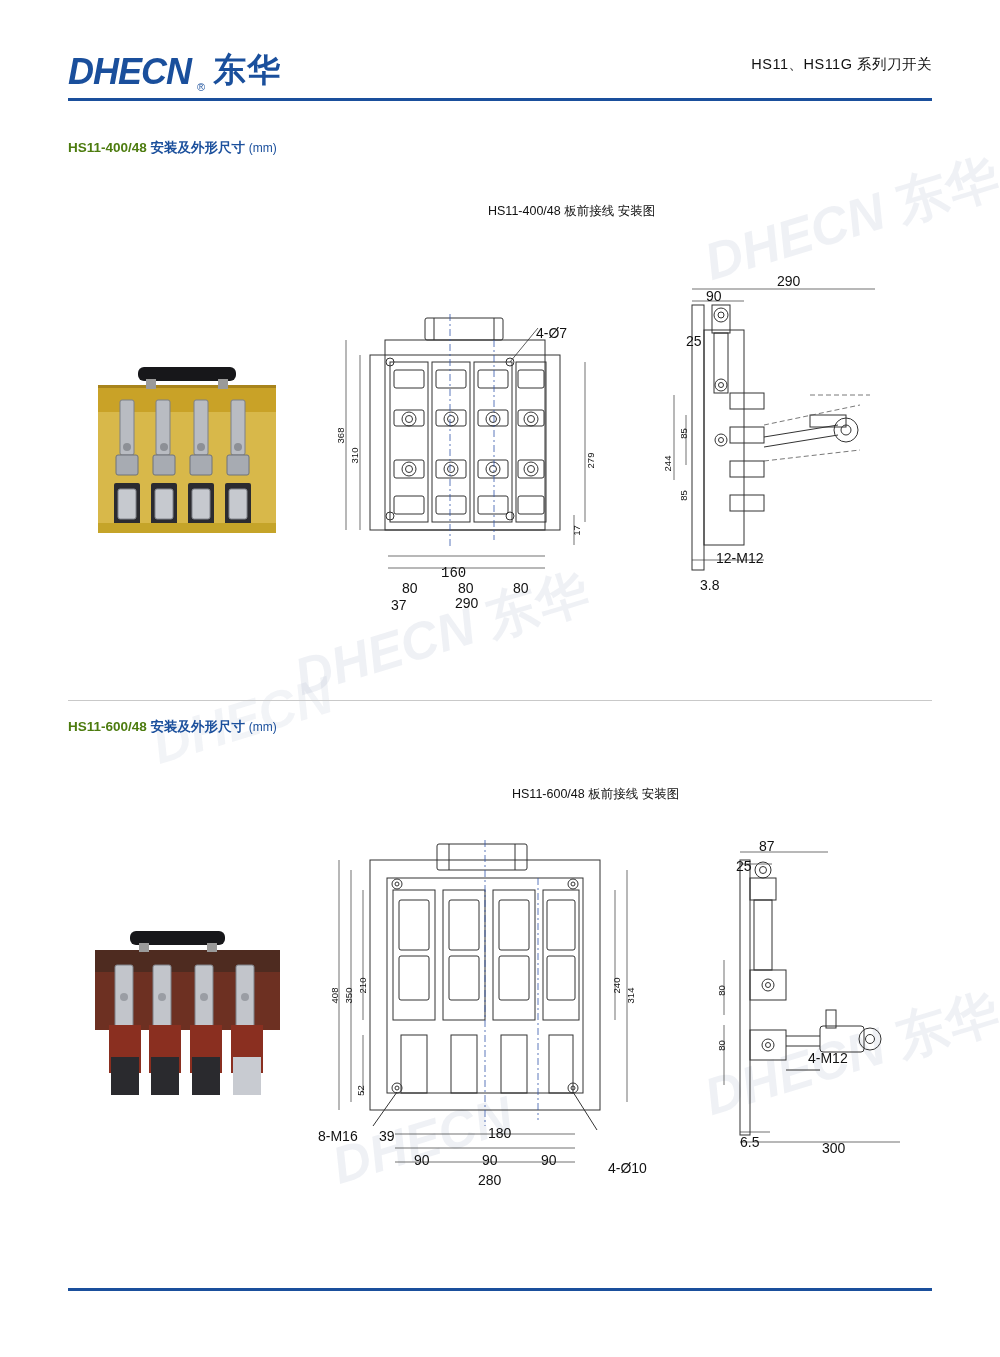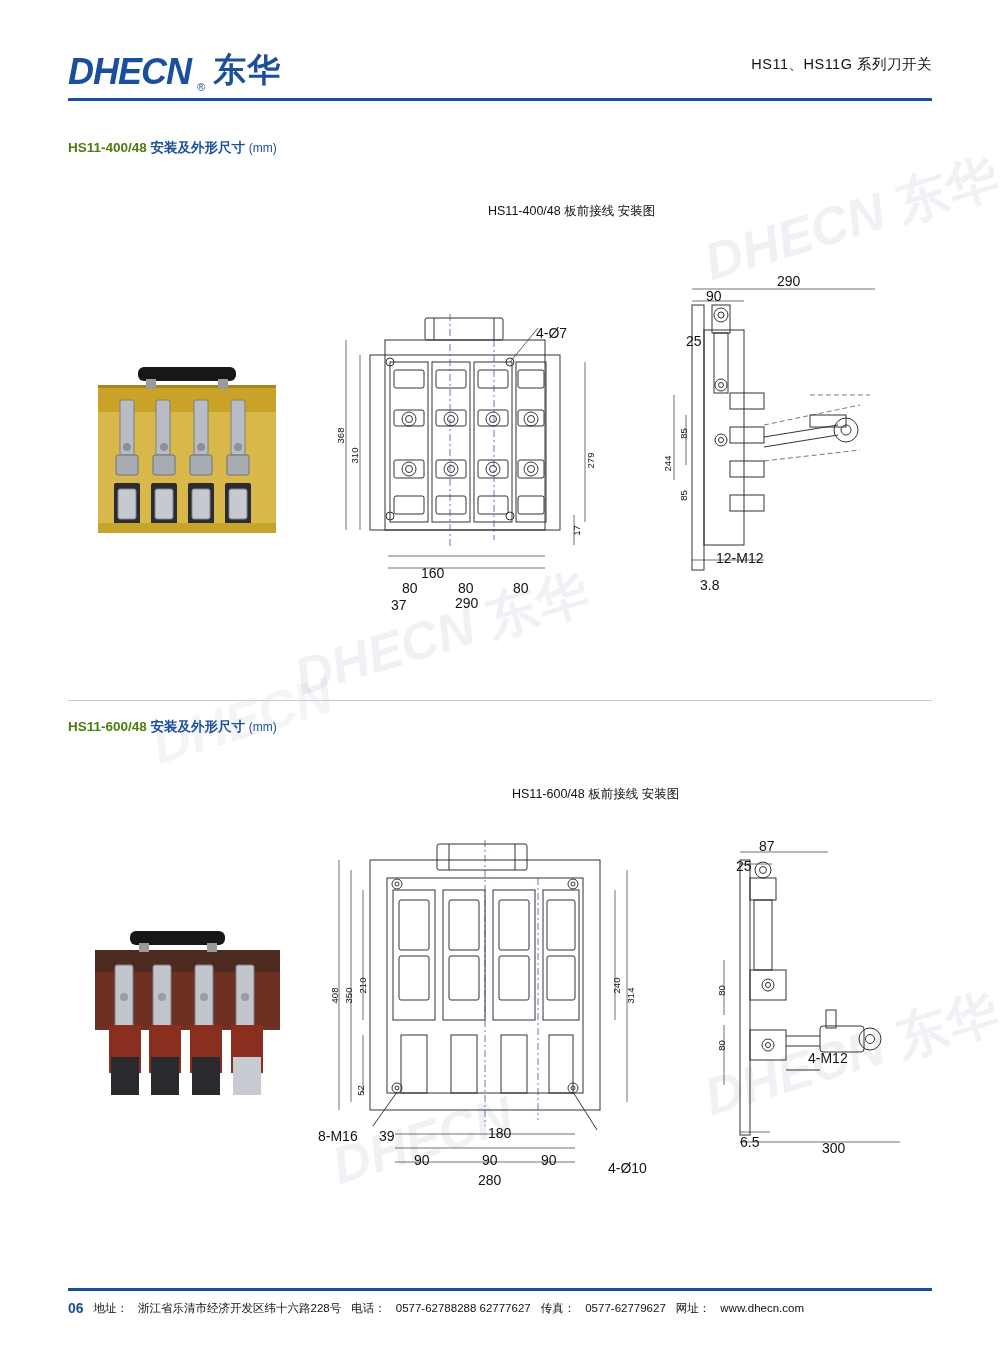--- a/index.html
+++ b/index.html
@@ -203,21 +203,21 @@
         <line x1="58" y1="256" x2="215" y2="256"></line>
       </g>
     </svg>
   </div>
   <div class="dim" style="left:536px;top:325px;">4-Ø7</div>
   <div class="dimv" style="left:333px;top:430px;">368</div>
   <div class="dimv" style="left:347px;top:450px;">310</div>
   <div class="dimv" style="left:583px;top:455px;">279</div>
   <div class="dimv" style="left:571px;top:525px;">17</div>
   <div class="dim" style="left:391px;top:565px;margin-top:32px;">37</div>
-  <div class="dim" style="left:421px;top:565px;">160</div>
+  <div class="dim" style="left:441px;top:565px;font-family:Liberation Mono, monospace;">160</div>
   <div class="dim" style="left:402px;top:580px;">80</div>
   <div class="dim" style="left:458px;top:580px;">80</div>
   <div class="dim" style="left:513px;top:580px;">80</div>
   <div class="dim" style="left:455px;top:595px;">290</div>
 
   <div class="dwg" style="left:660px;top:275px;width:250px;height:300px;">
     <svg width="250" height="300" viewBox="0 0 250 300">
       <g stroke="#333" fill="none" stroke-width="1">
 
         <rect x="32" y="30" width="12" height="265"></rect>
@@ -428,25 +428,14 @@
   </div>
   <div class="dim" style="left:759px;top:838px;">87</div>
   <div class="dim" style="left:736px;top:858px;">25</div>
   <div class="dimv" style="left:716px;top:985px;">80</div>
   <div class="dimv" style="left:716px;top:1040px;">80</div>
   <div class="dim" style="left:808px;top:1050px;">4-M12</div>
   <div class="dim" style="left:740px;top:1134px;">6.5</div>
   <div class="dim" style="left:822px;top:1140px;">300</div>
 
   <div class="footer-rule"></div>
-  <div class="footer">
-    <span class="pg-num">06</span>
-    <span>地址：</span>
-    <span>浙江省乐清市经济开发区纬十六路228号</span>
-    <span>电话：</span>
-    <span>0577-62788288   62777627</span>
-    <span>传真：</span>
-    <span>0577-62779627</span>
-    <span>网址：</span>
-    <span>www.dhecn.com</span>
-  </div>
 
 </div>
 
 </body></html>

